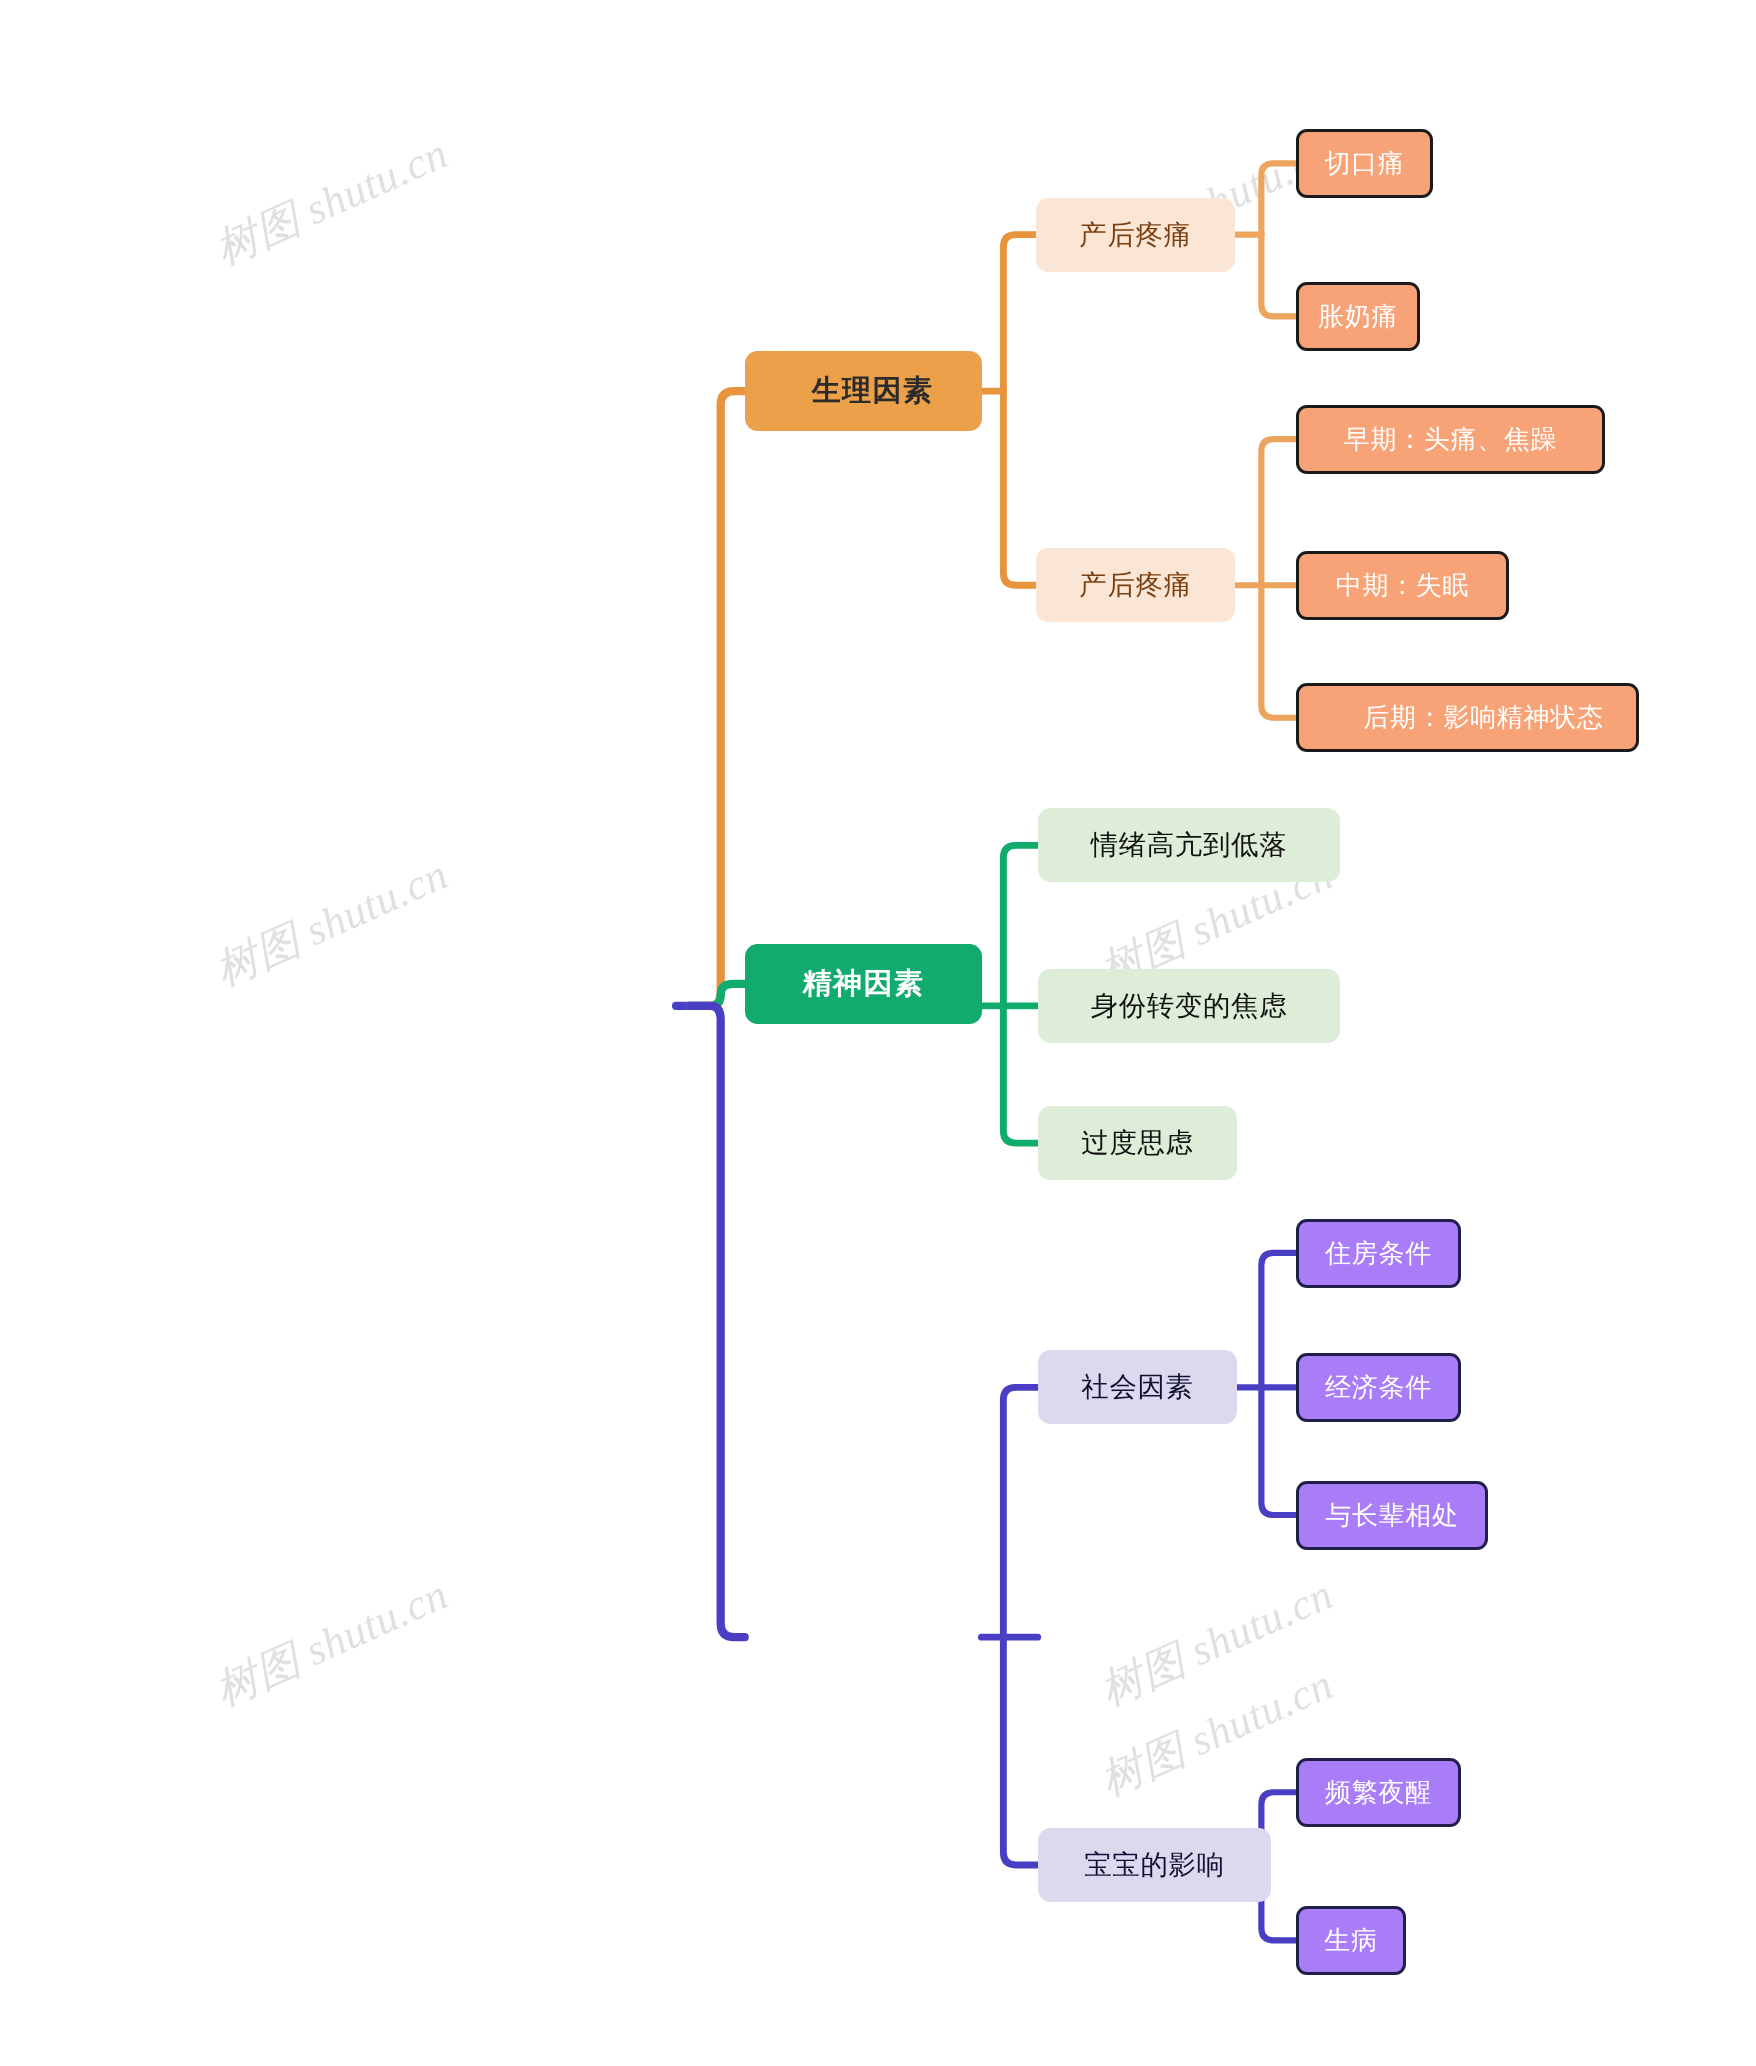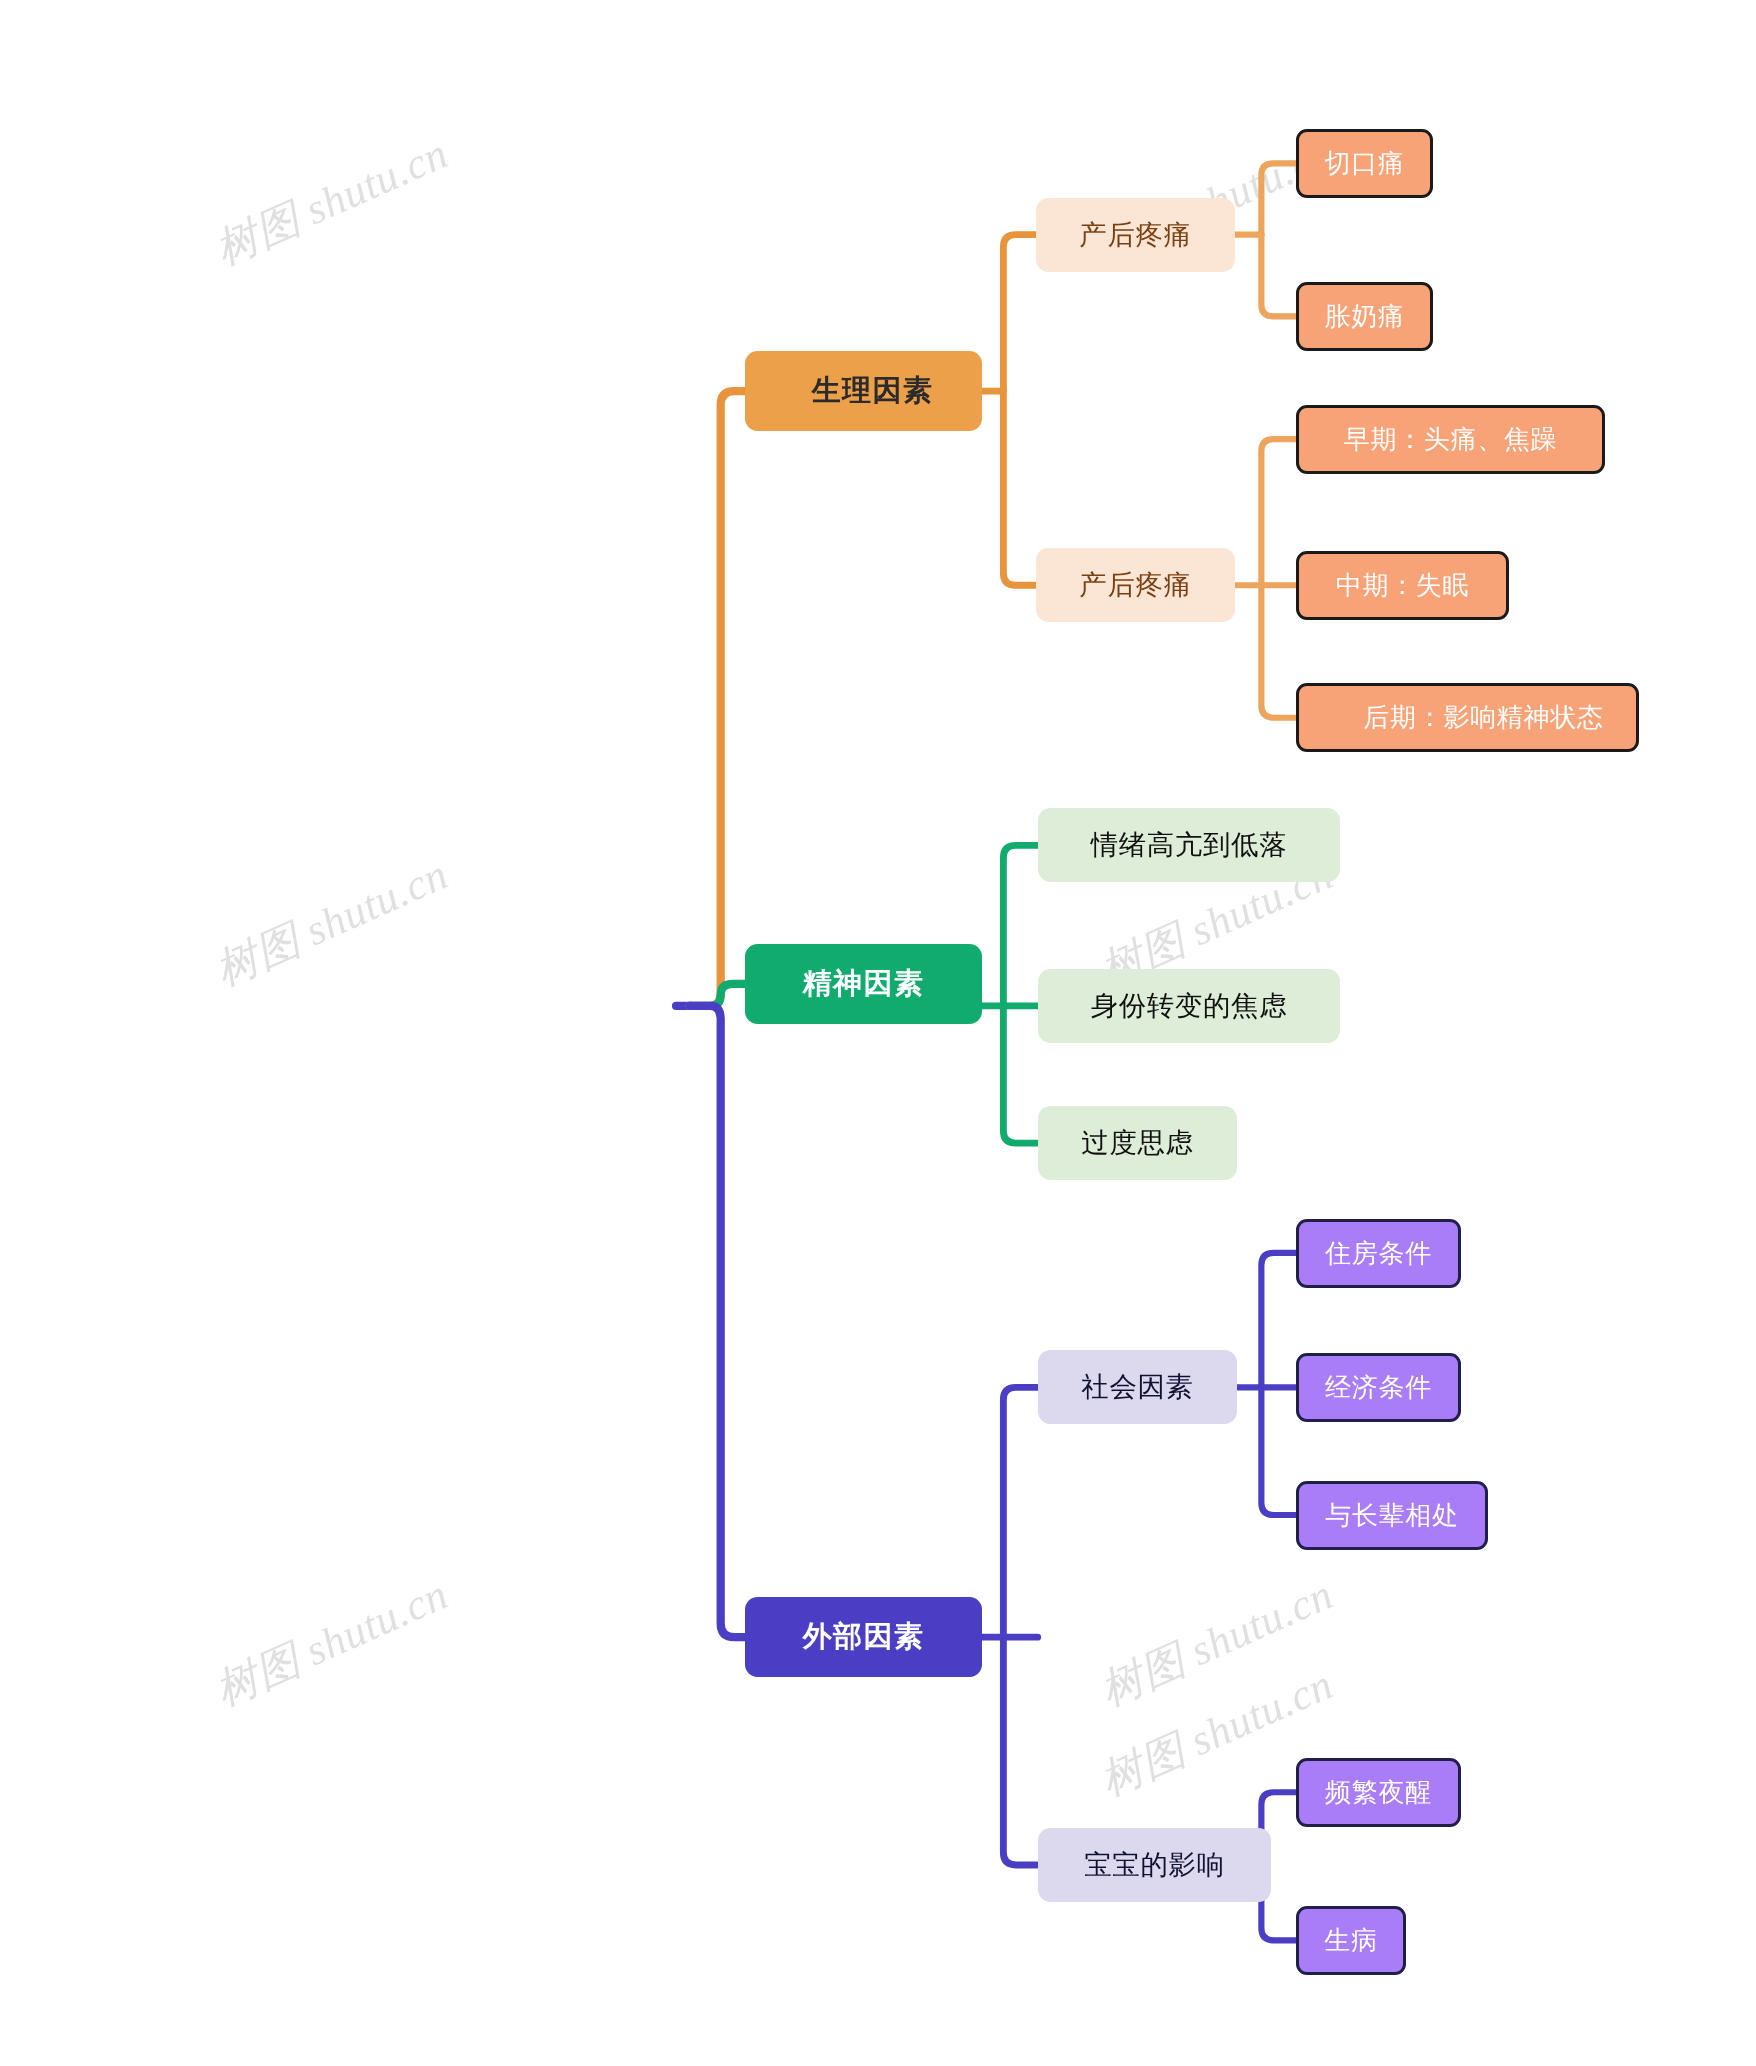--- a/index.html
+++ b/index.html
@@ -154,39 +154,38 @@
     <path d="M 1838 2718 L 1838 2810 Q 1838 2828 1856 2828 L 1888 2828" stroke="#4a3fc4" stroke-width="9"></path>
   </svg>
 
 
   <div class="node lvl1 orange" style="left:745px; top:351px; width:237px; height:80px;padding-left:18px;">生理因素</div>
 
   <div class="node lvl2 peach" style="left:1036px; top:198px; width:199px; height:74px;">产后疼痛</div>
 
   <div class="node lvl3 salmon" style="left:1296px; top:129px; width:137px; height:69px;">切口痛</div>
 
-  <div class="node lvl3 salmon" style="left:1296px; top:282px; width:137px; height:69px;">胀奶痛</div>
+  <div class="node lvl3 salmon" style="left:1296px; top:282px; width:124px; height:69px;">胀奶痛</div>
 
   <div class="node lvl2 peach" style="left:1036px; top:548px; width:199px; height:74px;">产后疼痛</div>
 
   <div class="node lvl3 salmon" style="left:1296px; top:405px; width:309px; height:69px;">早期：头痛、焦躁</div>
 
   <div class="node lvl3 salmon" style="left:1296px; top:551px; width:213px; height:69px;">中期：失眠</div>
 
   <div class="node lvl3 salmon" style="left:1296px; top:683px; width:343px; height:69px;padding-left:32px;">后期：影响精神状态</div>
 
   <div class="node lvl1 green" style="left:745px; top:944px; width:237px; height:80px;">精神因素</div>
 
   <div class="node lvl2 mint" style="left:1038px; top:969px; width:302px; height:74px;">身份转变的焦虑</div>
 
   <div class="node lvl2 mint" style="left:1038px; top:808px; width:302px; height:74px;">情绪高亢到低落</div>
 
   <div class="node lvl2 mint" style="left:1038px; top:1106px; width:199px; height:74px;">过度思虑</div>
 
-  <div class="node lvl1 purple" style="left:745px; top:1597px; width:237px; height:80px;">外部因素</div>
 
   <div class="node lvl2 lav" style="left:1038px; top:1350px; width:199px; height:74px;">社会因素</div>
 
   <div class="node lvl3 violet" style="left:1296px; top:1219px; width:165px; height:69px;">住房条件</div>
 
   <div class="node lvl3 violet" style="left:1296px; top:1353px; width:165px; height:69px;">经济条件</div>
 
   <div class="node lvl3 violet" style="left:1296px; top:1481px; width:192px; height:69px;">与长辈相处</div>
 
 

